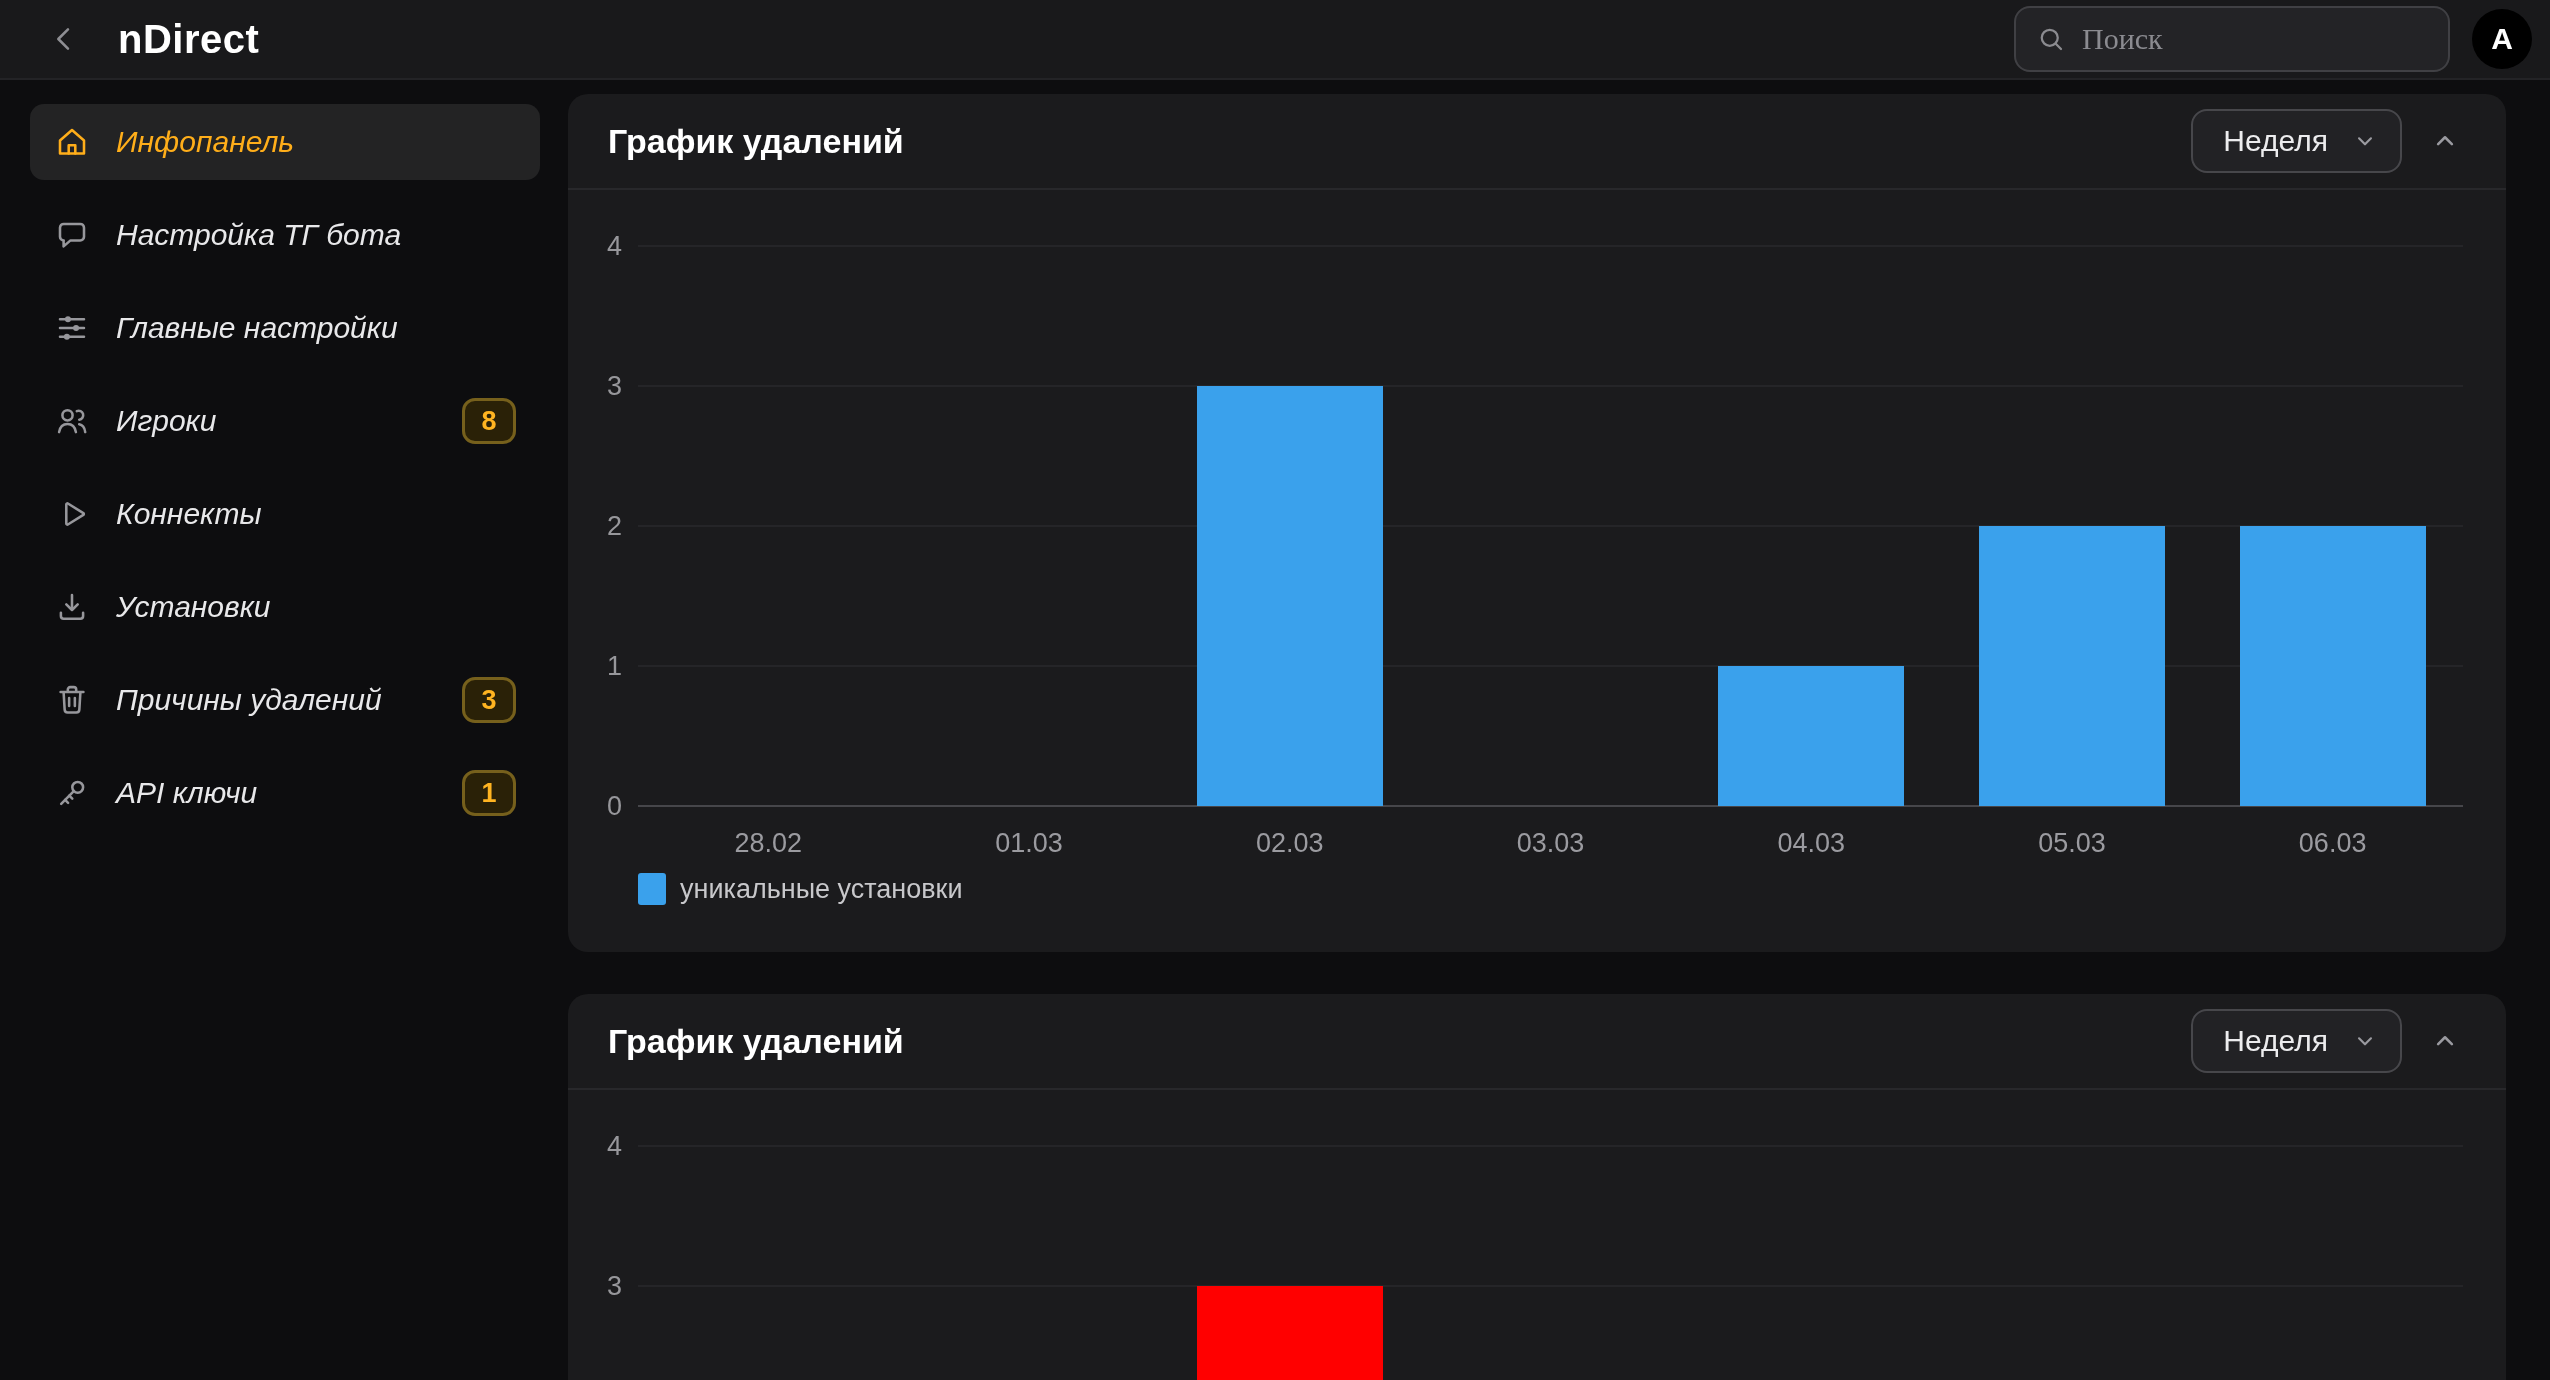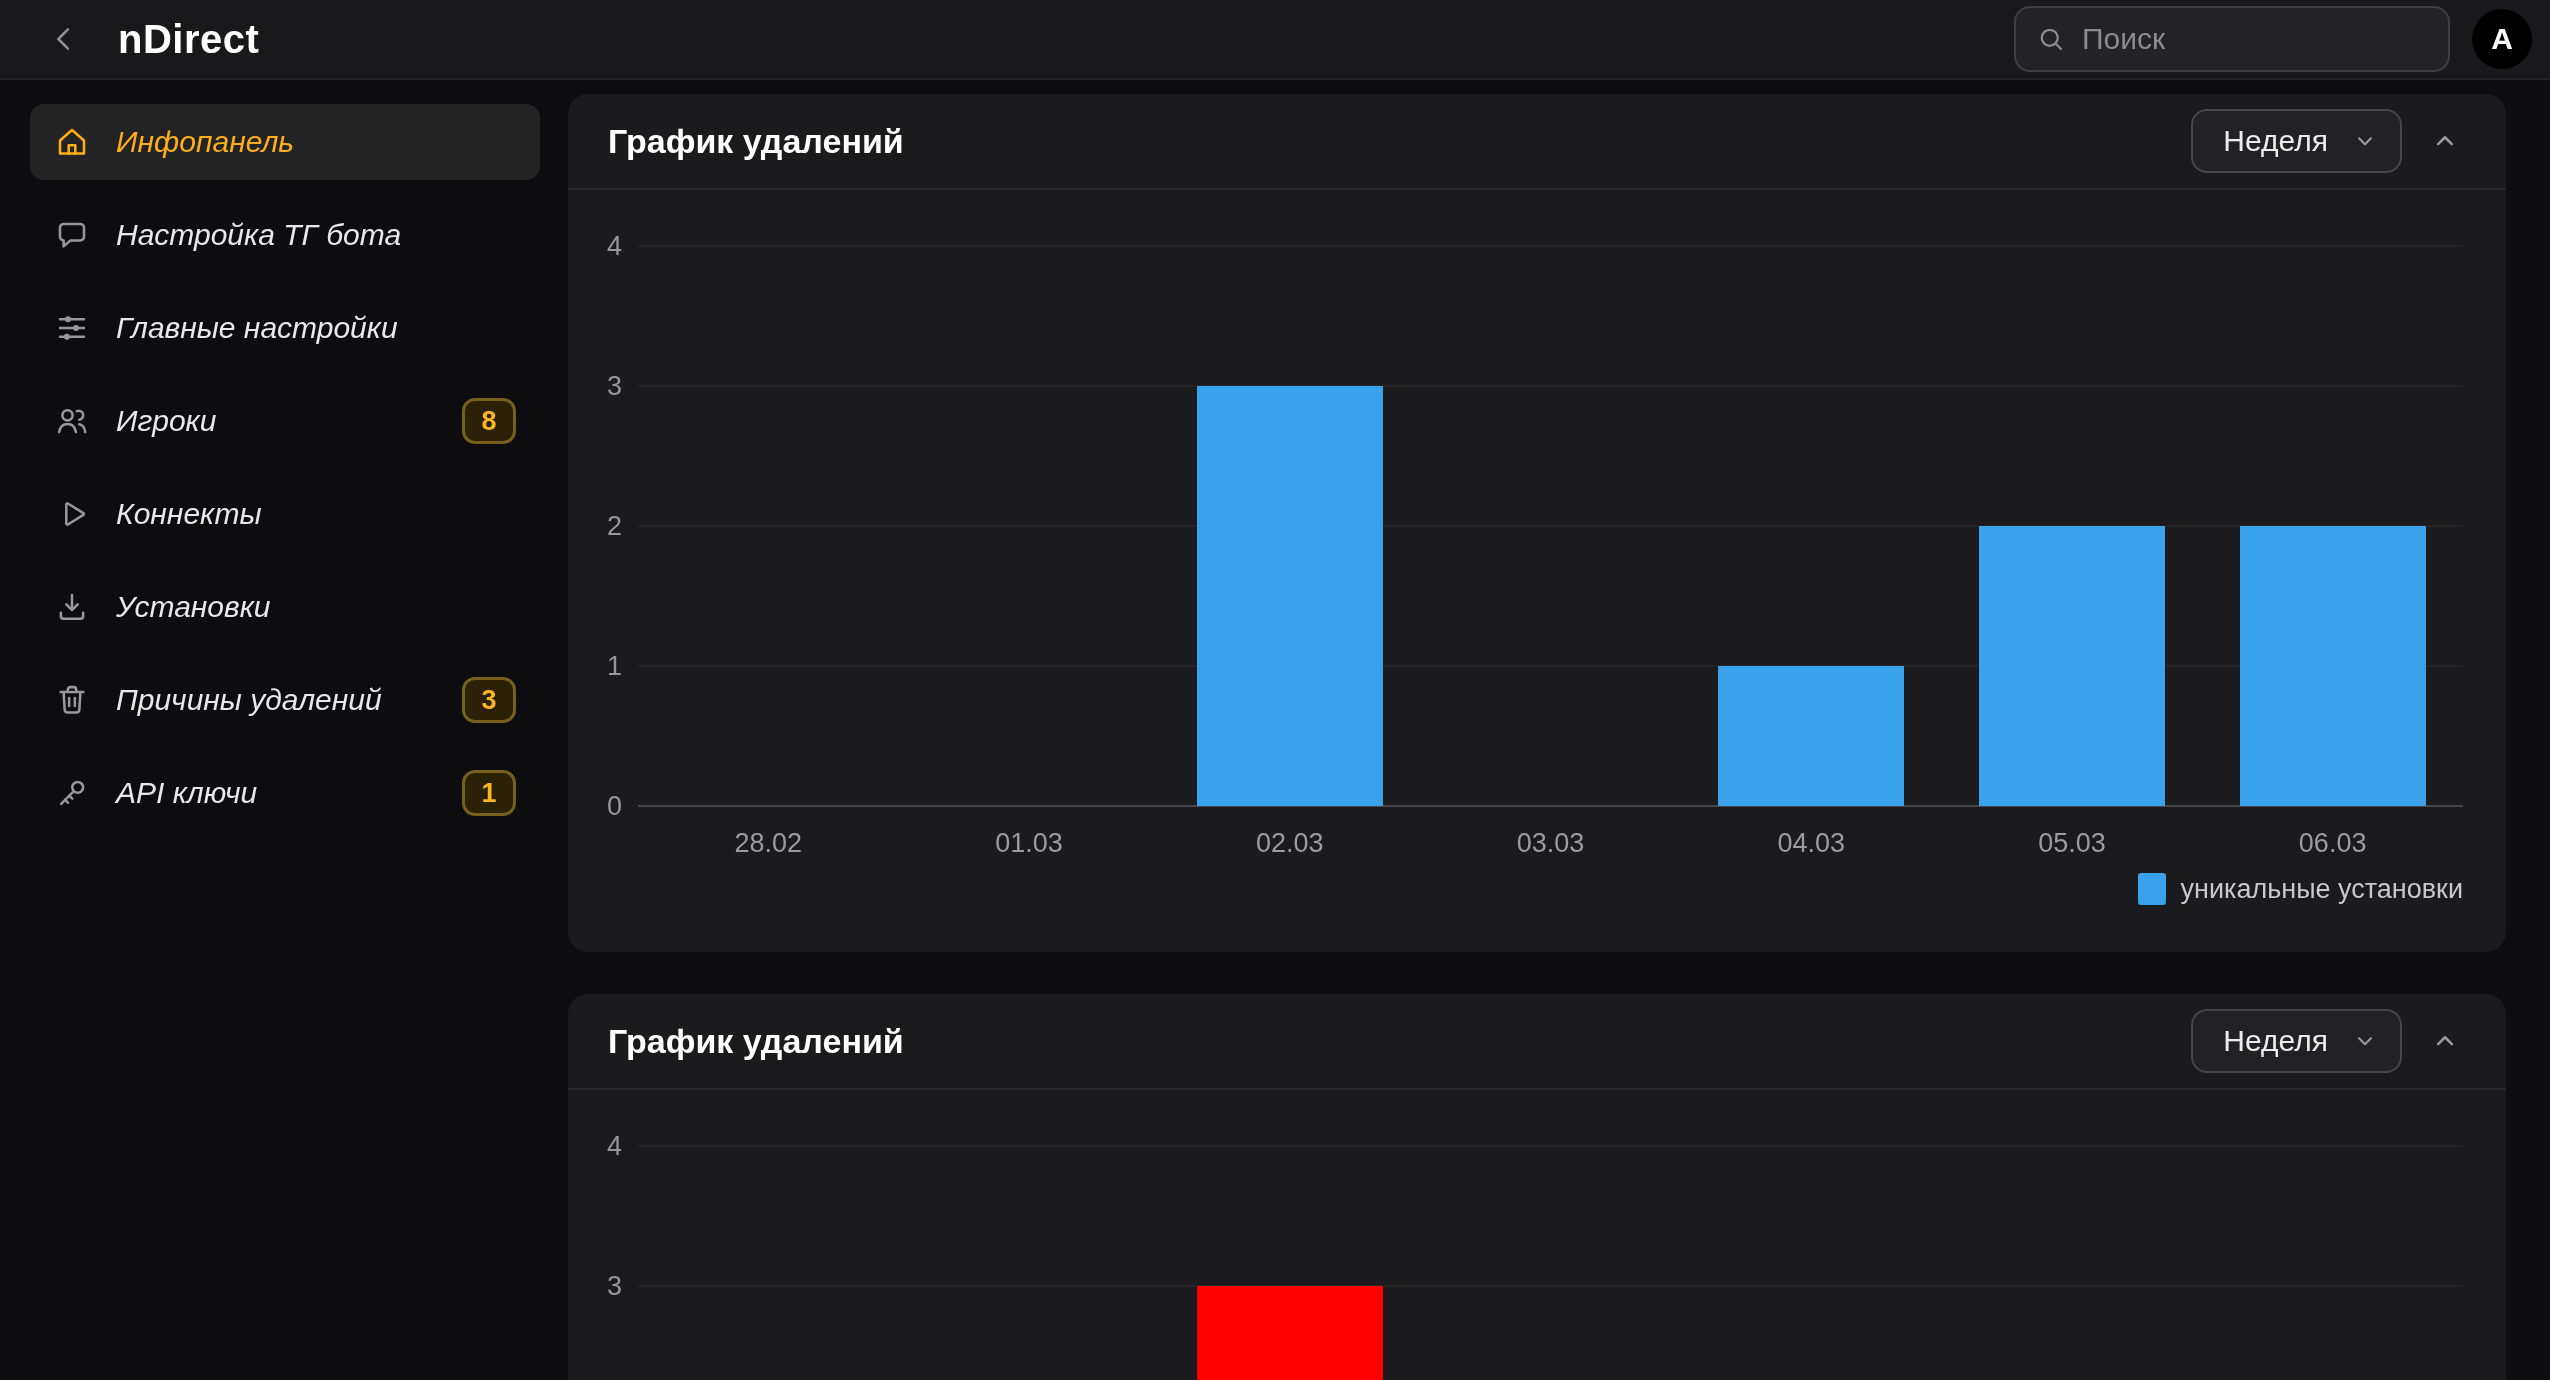--- a/index.html
+++ b/index.html
@@ -18,21 +18,21 @@
   .back-btn { width:40px; height:40px; color:#8e8e93; display:flex; align-items:center; justify-content:center; cursor:pointer; }
   .back-btn svg { width:34px; height:34px; }
   .logo { font-size:40px; font-weight:700; letter-spacing:.5px; margin-left:34px; color:#fff; }
   .search {
     margin-left:auto; width:436px; height:66px; border:2px solid #404044; border-radius:16px;
     background:#232326; display:flex; align-items:center; padding:0 20px; gap:16px;
   }
   .search svg { width:30px; height:30px; color:#8b8b90; flex:none; }
   .search input {
     background:transparent; border:none; outline:none; width:100%;
-    font-family:Liberation Sans, sans-serif; font-size:30px; color:#ec4899;
+    font-family:Liberation Serif, serif; font-size:30px; color:#ec4899;
   }
   .search input::placeholder { color:#8b8b90; }
   .avatar {
     width:60px; height:60px; border-radius:50%; background:#000;
     display:flex; align-items:center; justify-content:center;
     font-size:30px; font-weight:700; color:#fff; margin-left:22px; cursor:pointer; flex:none;
   }
   
   .layout { display:flex; height:1274px; }
   .sidebar { width:568px; flex:none; padding:24px 28px 0 30px; }
@@ -78,21 +78,21 @@
   .ytick {
     position:absolute; right:100%; margin-right:16px; transform:translateY(50%);
     font-size:27px; color:#97979b;
   }
   .bar { position:absolute; bottom:0; width:186px; transform:translateX(-50%); }
   .x-labels { position:relative; height:58px; }
   .xtick {
     position:absolute; top:22px; transform:translateX(-50%);
     font-size:27px; color:#9b9ba0; white-space:nowrap;
   }
-  .legend { display:flex; align-items:center; justify-content:flex-end; gap:14px; height:46px; margin-top:2px; }
+  .legend { display:flex; align-items:center; justify-content:flex-start; gap:14px; height:46px; margin-top:2px; }
   .legend-swatch { width:28px; height:32px; border-radius:3px; display:inline-block; }
   .legend-label { font-size:27px; color:#c8c8cb; }
 </style>
 </head>
 <body>
 
 <header class="topbar">
   <span class="back-btn">
     <svg viewBox="0 0 24 24" fill="none" stroke="currentColor" stroke-width="1.8" stroke-linecap="round" stroke-linejoin="round">
         <path d="M14.8 5.2 8 12l6.8 6.8"></path>

